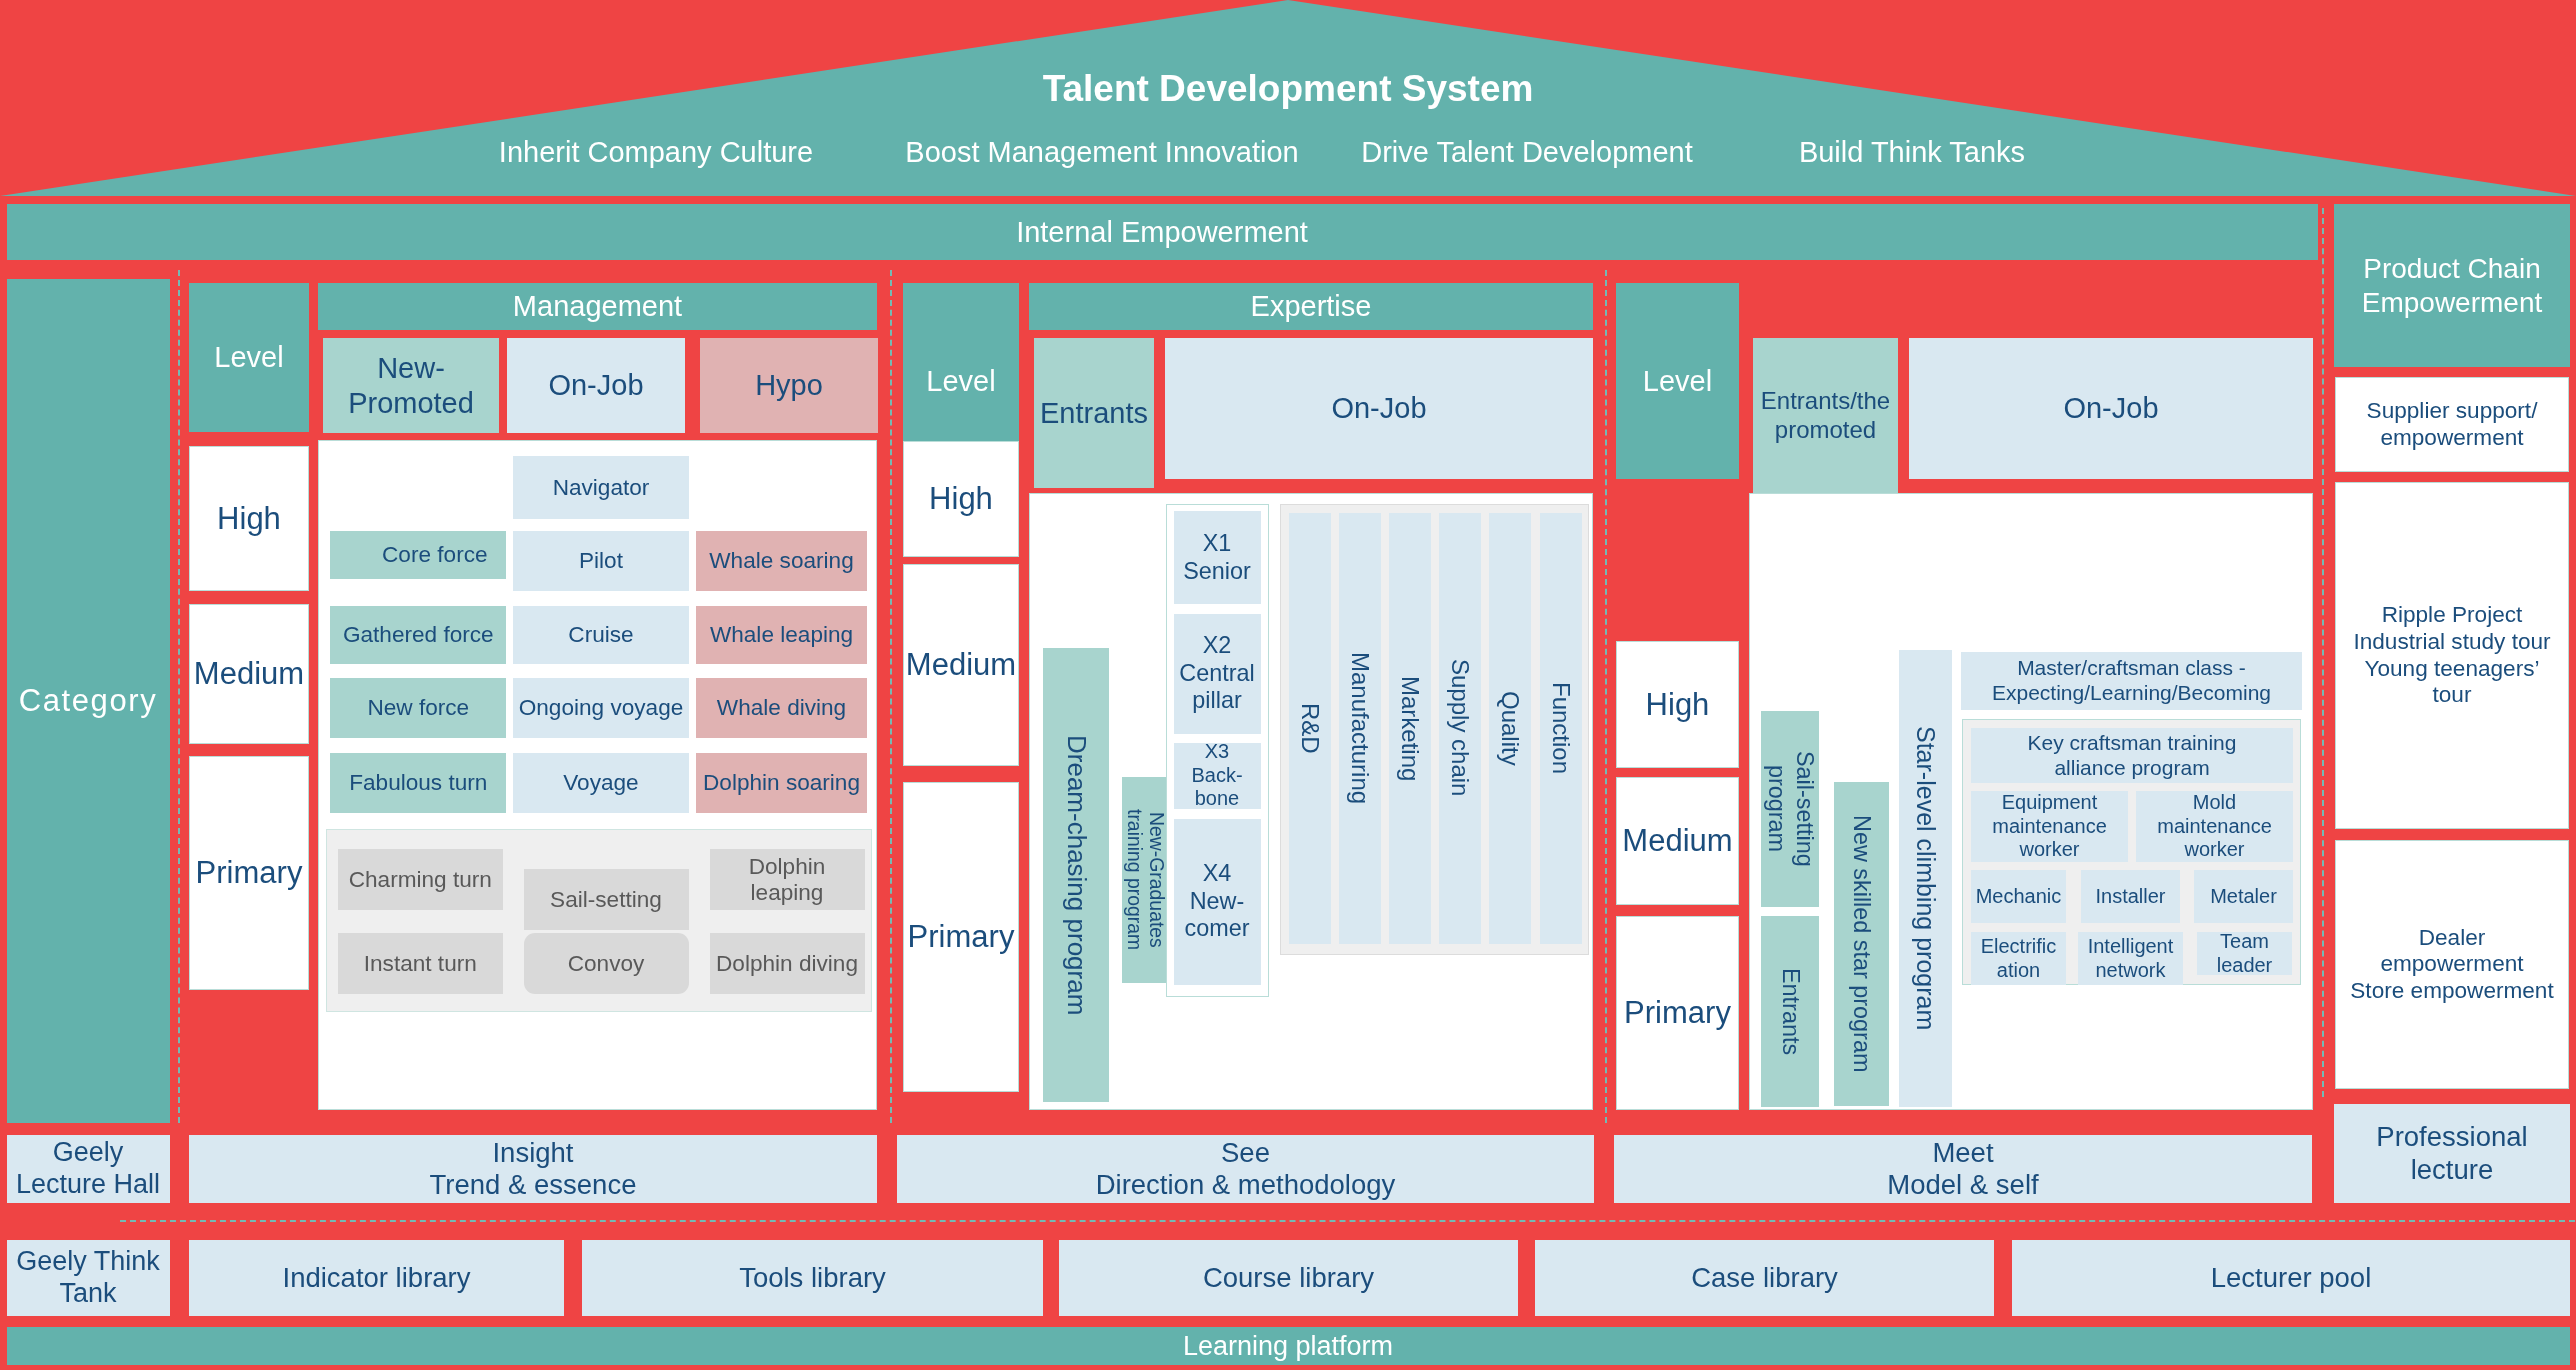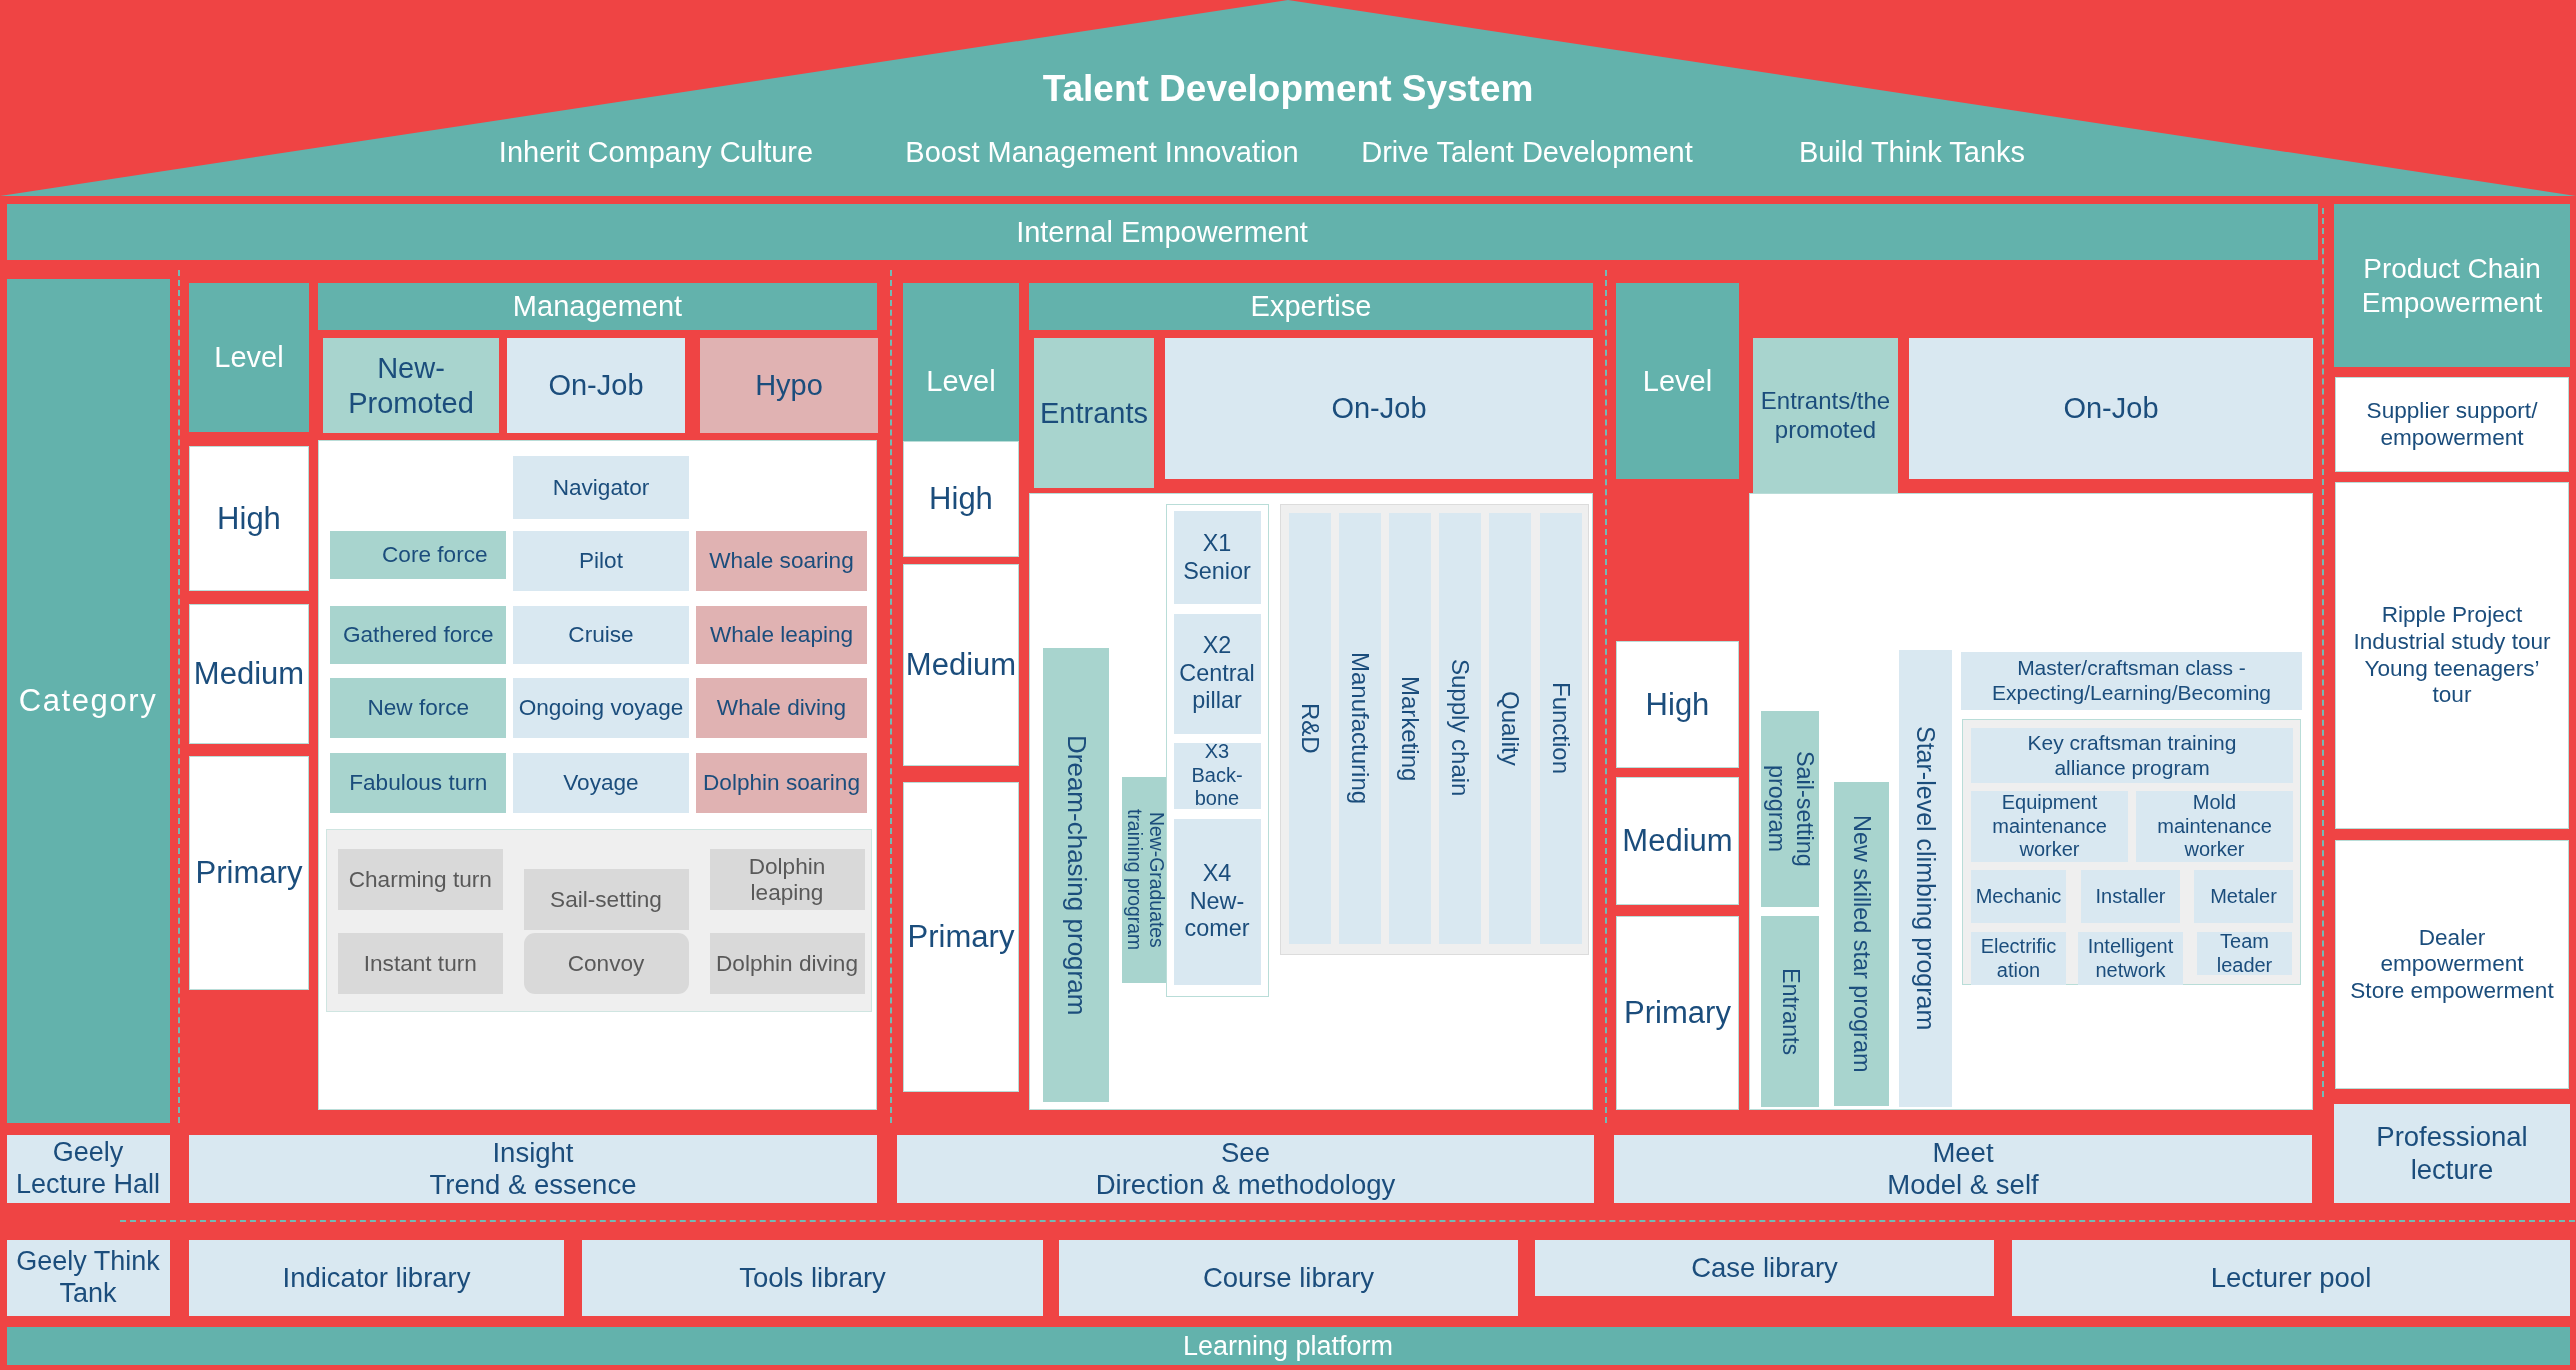--- a/index.html
+++ b/index.html
@@ -183,19 +183,19 @@
   <div class="abs bl c pre lh" style="left:2334px;top:1104px;width:236px;height:99px;font-size:27.5px;">Professional
 lecture</div>
 
   <div class="abs dashh" style="left:120px;top:1220px;width:2455px;"></div>
 
   <div class="abs bl c pre lh" style="left:6.5px;top:1240px;width:163px;height:76px;font-size:27px;">Geely Think
 Tank</div>
   <div class="abs bl c" style="left:189px;top:1240px;width:375px;height:76px;font-size:27.5px;">Indicator library</div>
   <div class="abs bl c" style="left:582px;top:1240px;width:461px;height:76px;font-size:27.5px;">Tools library</div>
   <div class="abs bl c" style="left:1059px;top:1240px;width:459px;height:76px;font-size:27.5px;">Course library</div>
-  <div class="abs bl c" style="left:1535px;top:1240px;width:459px;height:56px;font-size:27.5px;">Case library</div>
+  <div class="abs bl c" style="left:1535px;top:1240px;width:459px;height:76px;font-size:27.5px;">Case library</div>
   <div class="abs bl c" style="left:2012px;top:1240px;width:558px;height:76px;font-size:27.5px;">Lecturer pool</div>
 
   <div class="abs teal c" style="left:6.5px;top:1327px;width:2563px;height:38px;font-size:27px;">Learning platform</div>
 
 </div>
 
 
 </body></html>

